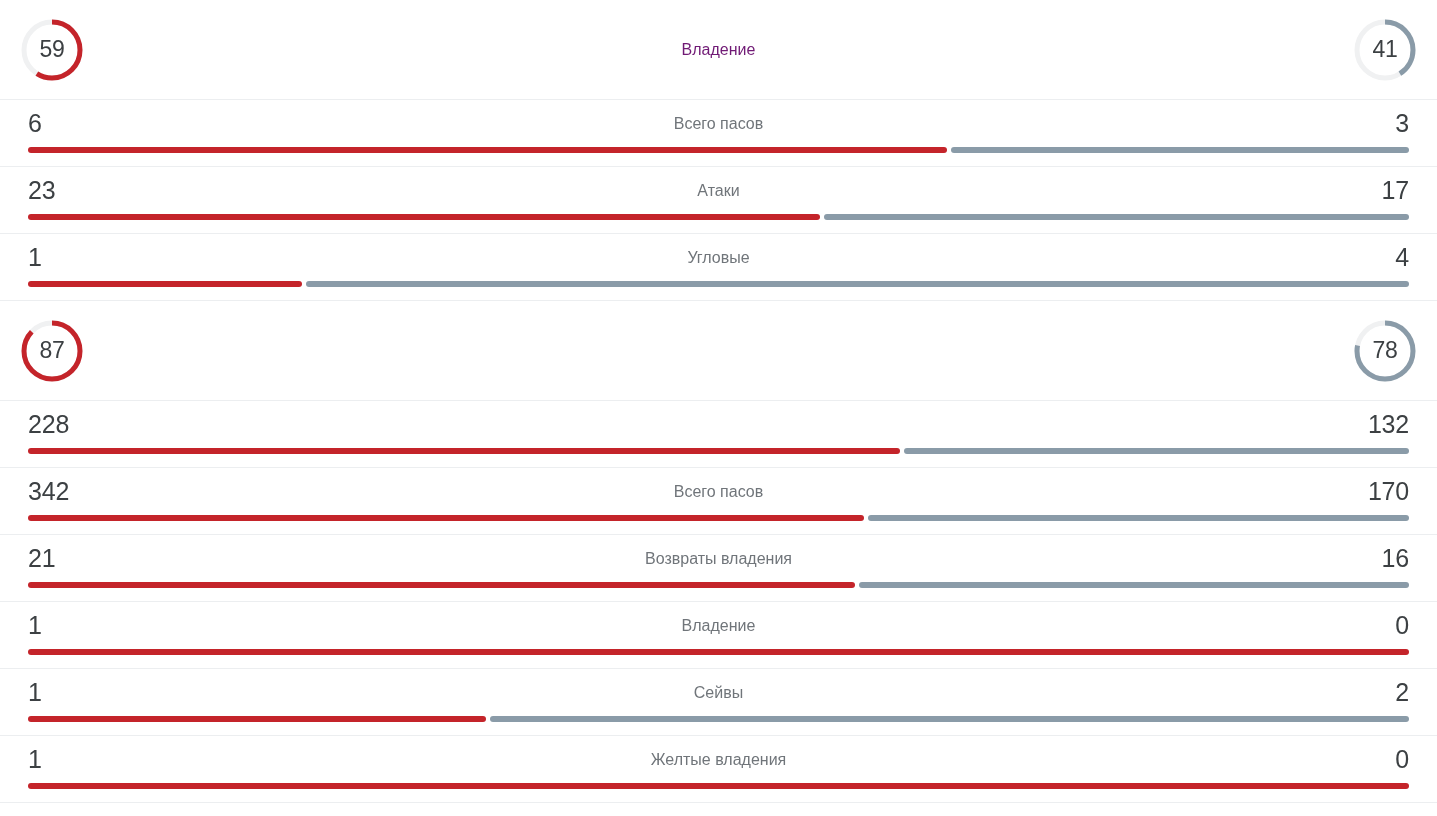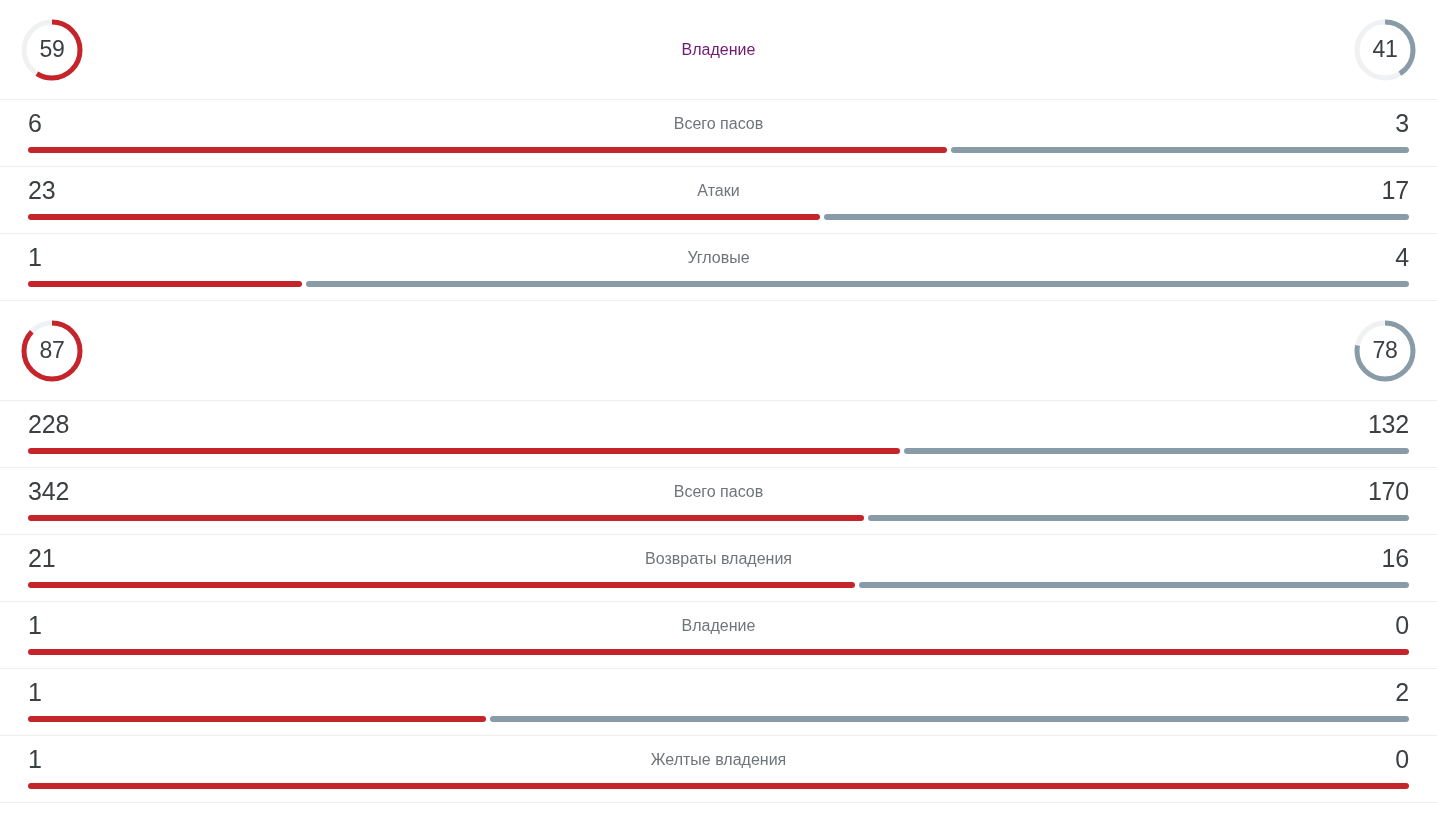--- a/index.html
+++ b/index.html
@@ -227,20 +227,21 @@
         <div class="row-name">Владение</div>
         <div class="val right">0</div>
       </div>
       <div class="bar-track">
         <div class="bar-seg home" style="width: 100%;"></div>
       </div>
     </div>
     <div class="stat-row bar-row">
       <div class="bar-row-head">
         <div class="val left">1</div>
+        <div class="row-name">Сейвы</div>
         <div class="val right">2</div>
       </div>
       <div class="bar-track">
         <div class="bar-seg home" style="width: calc(33.3% - 2px);"></div>
         <div class="bar-gap"></div>
         <div class="bar-seg away" style="width: calc(66.7% - 2px);"></div>
       </div>
     </div>
     <div class="stat-row bar-row">
       <div class="bar-row-head">

